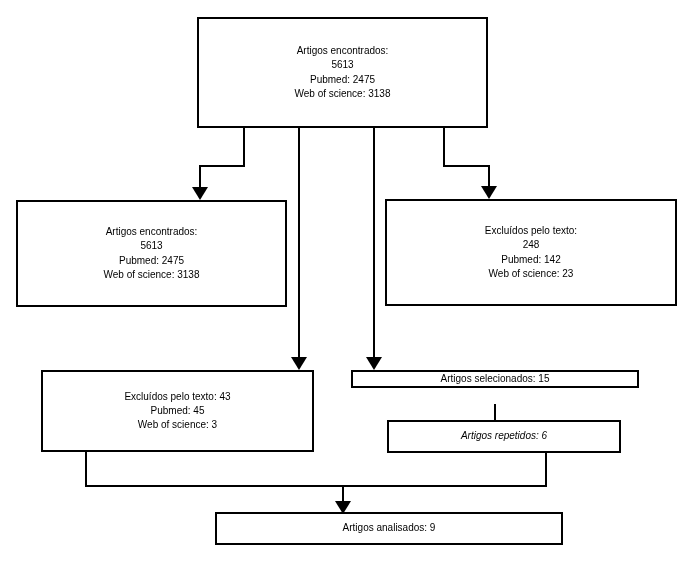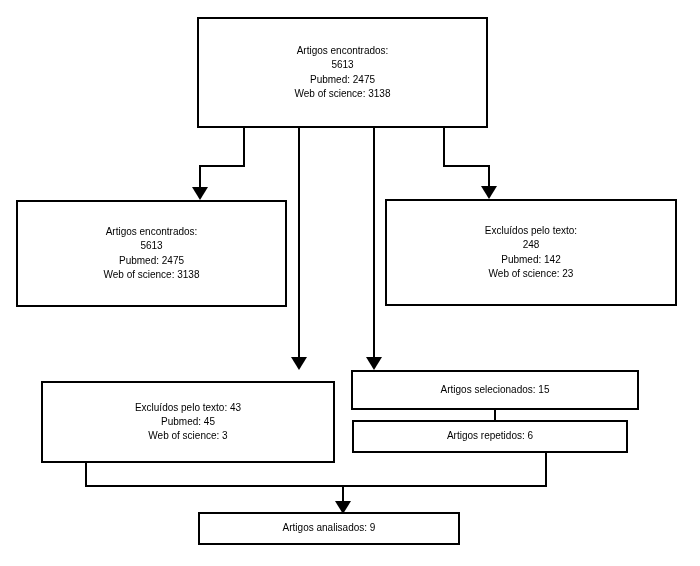--- a/index.html
+++ b/index.html
@@ -76,35 +76,35 @@
     <span class="line">Web of science: 3138</span>
   </div>
 
   <div class="node" style="left:385px; top:199px; width:292px; height:107px;">
     <span class="line">Excluídos pelo texto:</span>
     <span class="line">248</span>
     <span class="line">Pubmed: 142</span>
     <span class="line">Web of science: 23</span>
   </div>
 
-  <div class="node" style="left:41px; top:370px; width:294px; height:82px;margin-top:11px;">
+  <div class="node" style="left:41px; top:370px; width:273px; height:82px;">
     <span class="line">Excluídos pelo texto: 43</span>
     <span class="line">Pubmed: 45</span>
     <span class="line">Web of science: 3</span>
   </div>
 
-  <div class="node" style="left:351px; top:370px; width:288px; height:40px;">
+  <div class="node" style="left:351px; top:370px; width:288px; height:18px;">
     <span class="line">Artigos selecionados: 15</span>
   </div>
 
-  <div class="node" style="left:352px; top:420px; width:276px; height:33px;">
+  <div class="node" style="left:387px; top:420px; width:234px; height:33px;font-style:italic;">
     <span class="line">Artigos repetidos: 6</span>
   </div>
 
-  <div class="node" style="left:198px; top:512px; width:262px; height:33px;">
+  <div class="node" style="left:215px; top:512px; width:348px; height:33px;">
     <span class="line">Artigos analisados: 9</span>
   </div>
 
   <div class="vline" style="left:243px; top:128px; height:37px;"></div>
   <div class="hline" style="left:199px; top:165px; width:46px;"></div>
   <div class="vline" style="left:199px; top:165px; height:23px;"></div>
   <div class="arrowhead" style="left:192px; top:187px;"></div>
 
   <div class="vline" style="left:443px; top:128px; height:37px;"></div>
   <div class="hline" style="left:443px; top:165px; width:47px;"></div>

